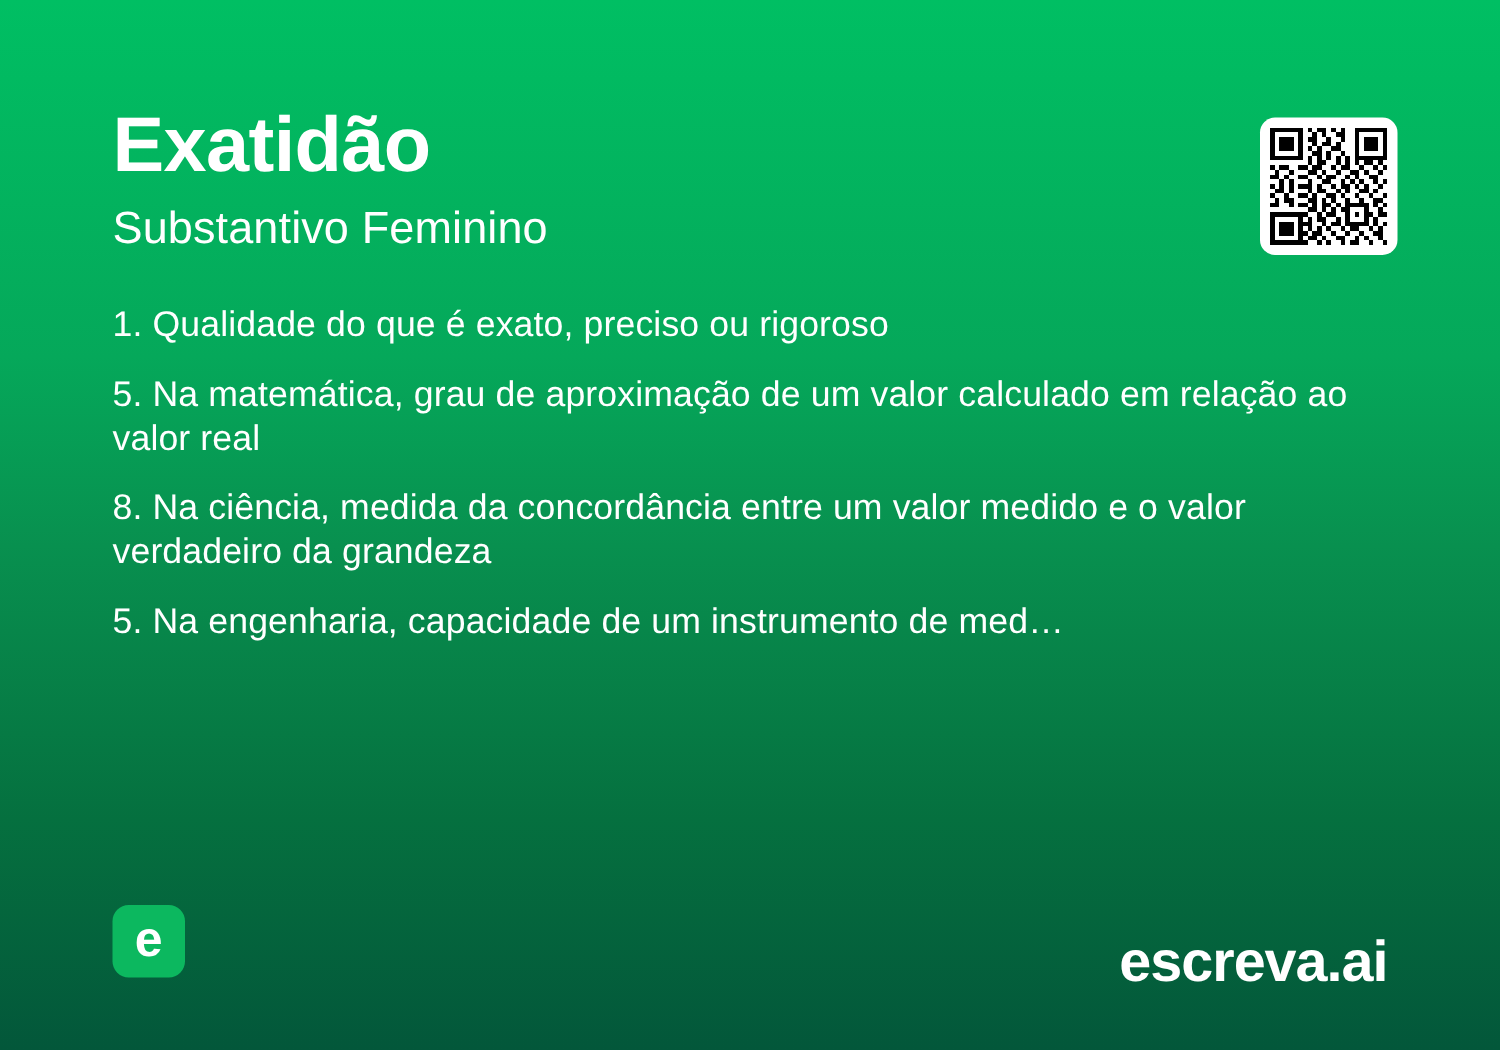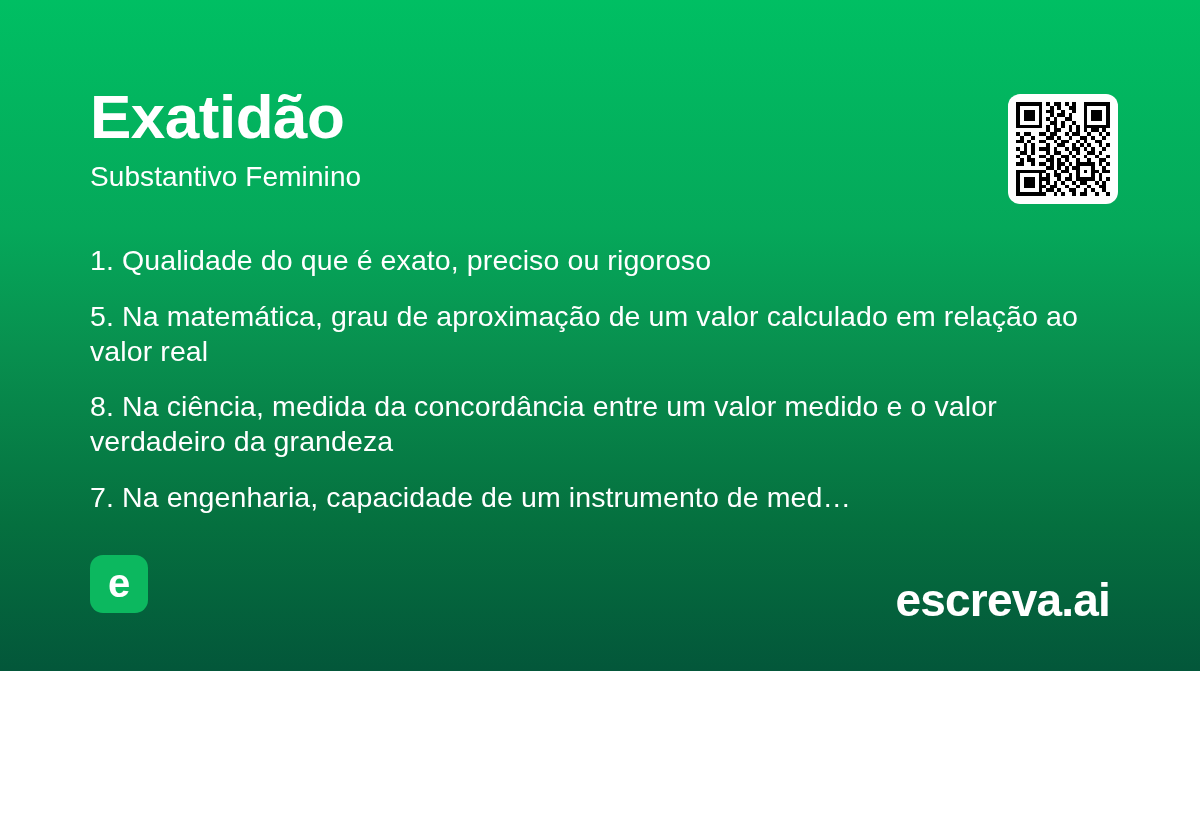--- a/index.html
+++ b/index.html
@@ -11,21 +11,21 @@
     height: 840px;
     overflow: hidden;
     font-family: "Liberation Sans", sans-serif;
     background: #ffffff;
   }
 
   .card {
     position: relative;
     box-sizing: border-box;
     width: 1200px;
-    height: 671px;
+    height: 840px;
     background: linear-gradient(180deg,
                 #00bf63 0%,
                 #05a85a 34%,
                 #08904f 52%,
                 #05703f 78%,
                 #03573a 100%);
     color: #ffffff;
     overflow: hidden;
   }
 
@@ -40,21 +40,21 @@
     margin: 0;
     font-size: 62px;
     line-height: 1.0;
     font-weight: 700;
     letter-spacing: -0.5px;
     color: #ffffff;
     white-space: nowrap;
   }
   .subtitle {
     margin: 14px 0 0 0;
-    font-size: 28px;
+    font-size: 36px;
     line-height: 1.1;
     font-weight: 400;
     letter-spacing: 0.1px;
     color: #ffffff;
   }
 
   
   .qr-wrap {
     position: absolute;
     right: 82px;
@@ -325,21 +325,21 @@
           <rect x="21" y="24" width="1" height="1"></rect>
         <rect x="24" y="24" width="1" height="1"></rect>
       </g>
     </svg>
   </div>
 
   <div class="definitions">
     <div class="definition">1. Qualidade do que é exato, preciso ou rigoroso</div>
     <div class="definition">5. Na matemática, grau de aproximação de um valor calculado em relação ao valor real</div>
     <div class="definition">8. Na ciência, medida da concordância entre um valor medido e o valor verdadeiro da grandeza</div>
-    <div class="definition">7. Na engenharia, capacidade de um instrumento de med…</div>
+    <div class="definition">5. Na engenharia, capacidade de um instrumento de med…</div>
   </div>
 
   <div class="footer">
     <div class="logo-mark">
       <span>e</span>
     </div>
     <div class="wordmark">escreva.ai</div>
   </div>
 
 </div>

